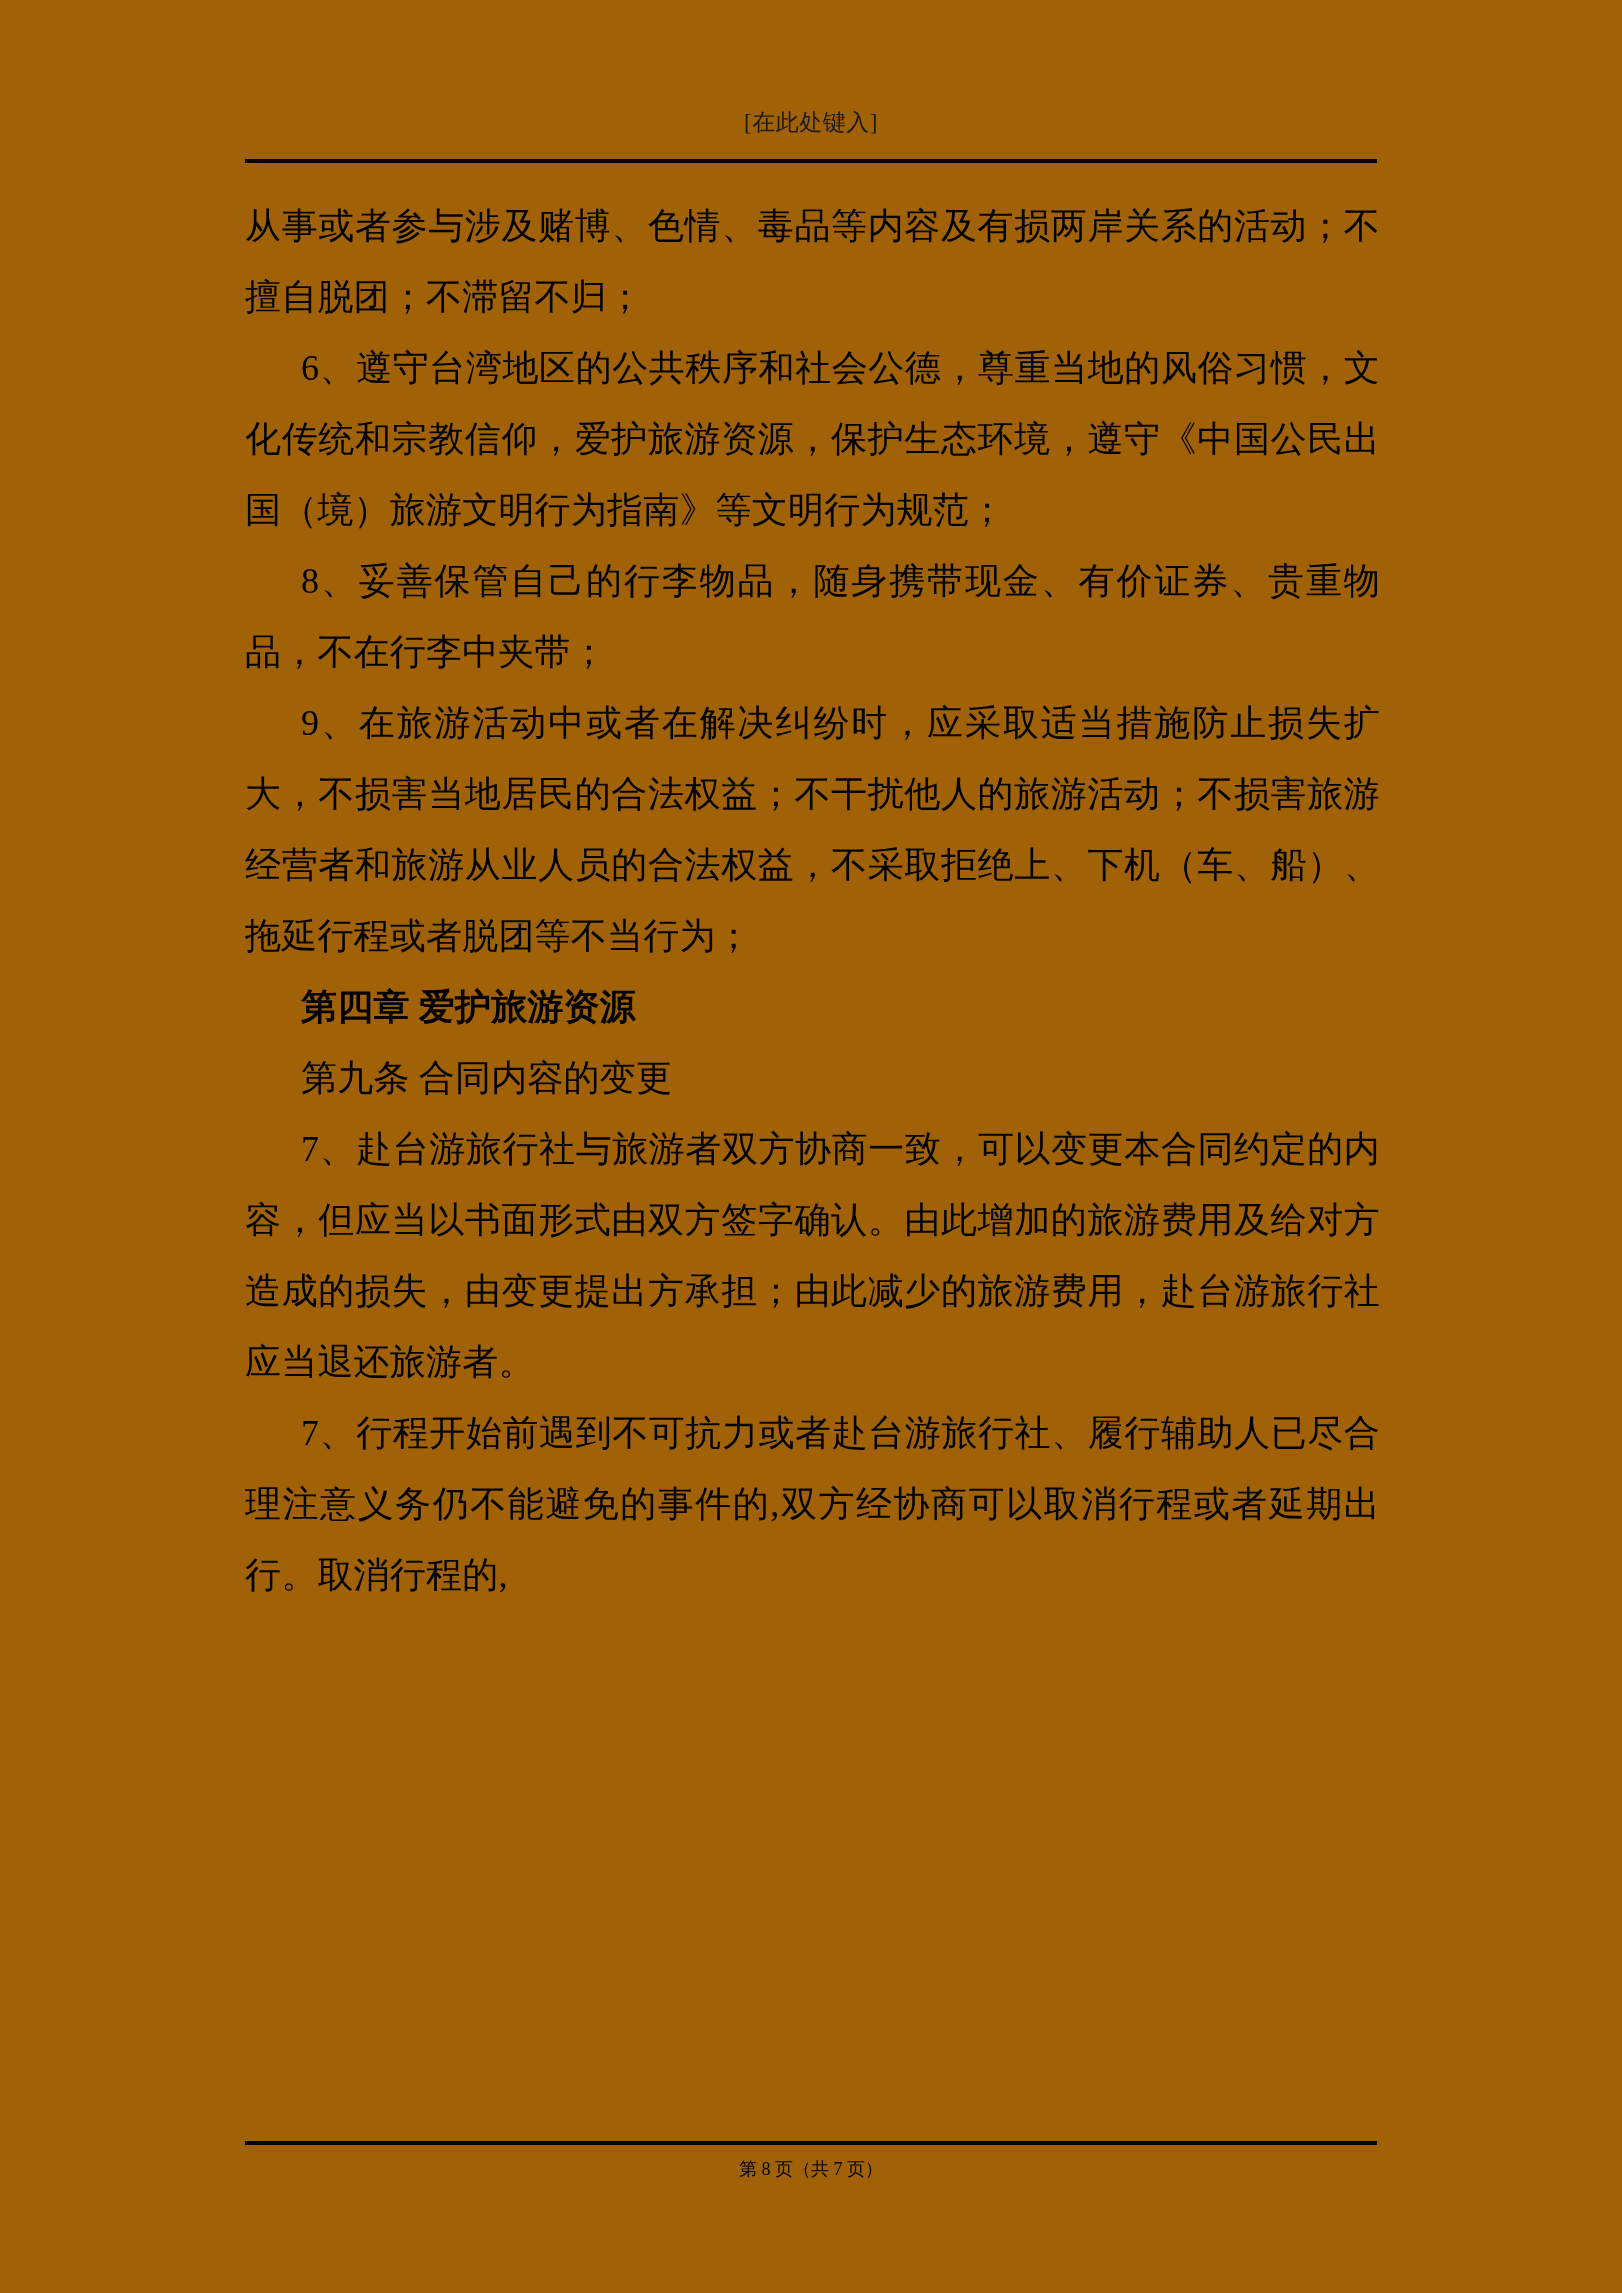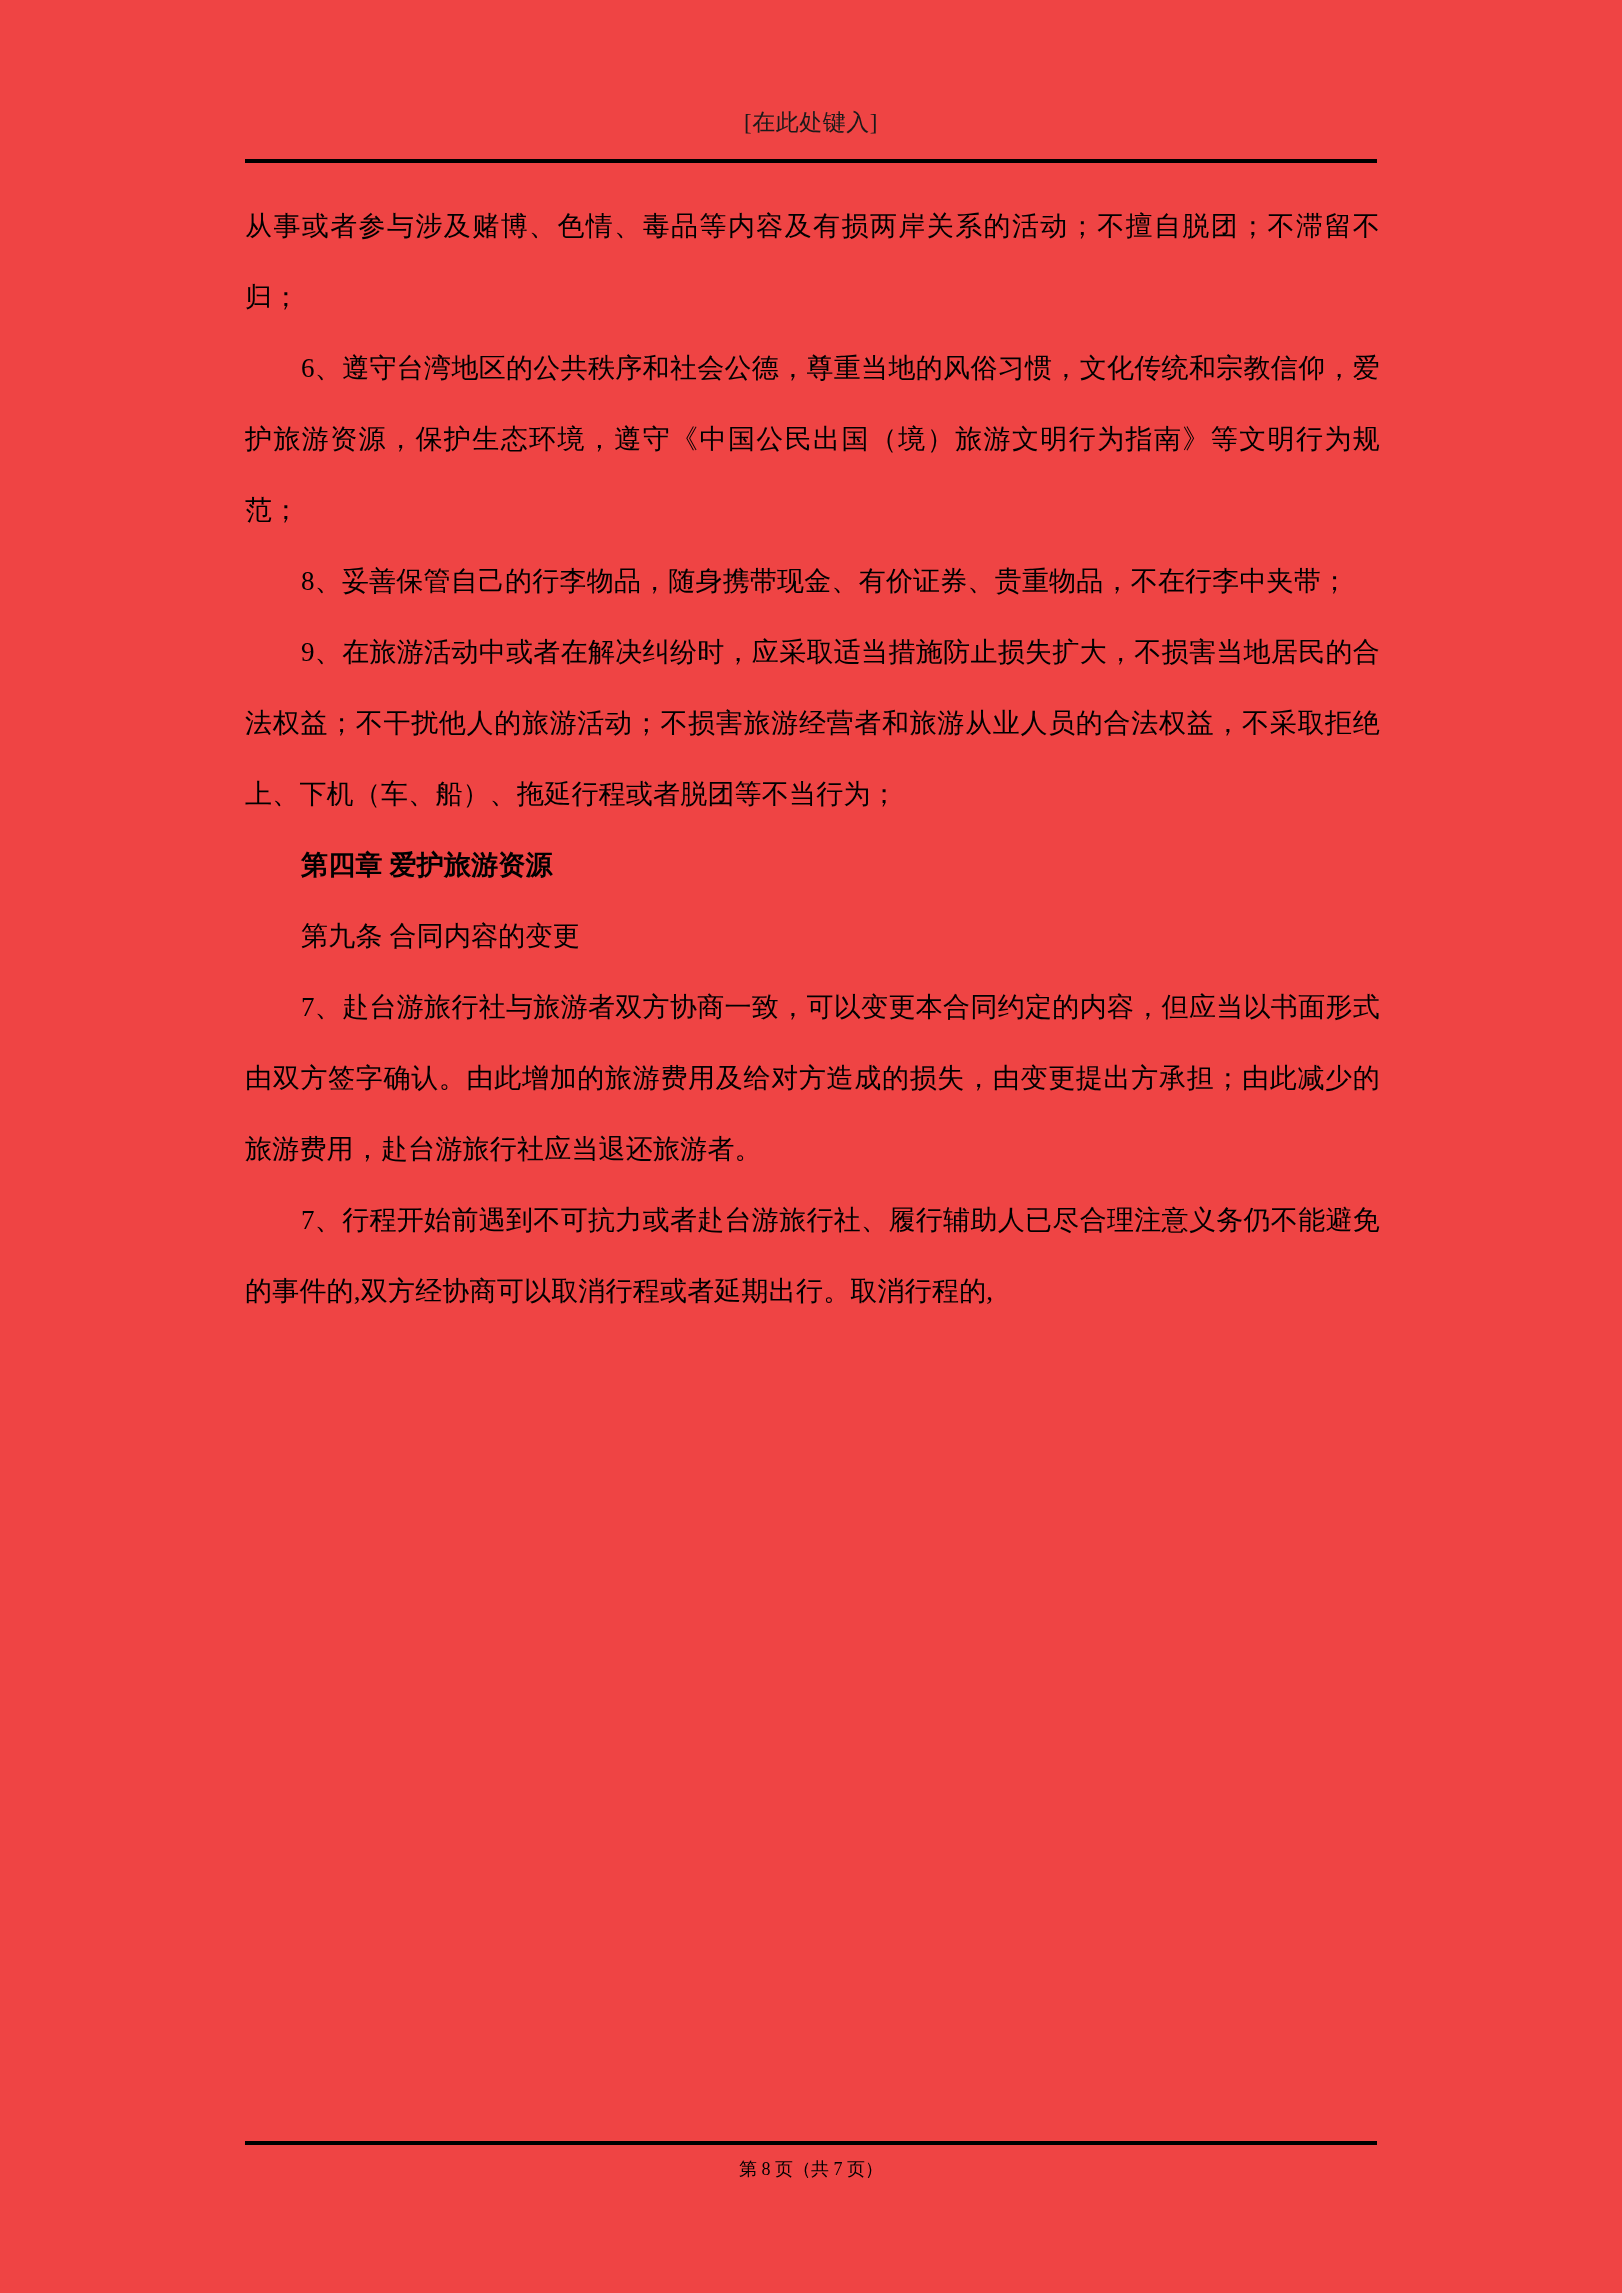--- a/index.html
+++ b/index.html
@@ -4,21 +4,21 @@
 <style>
   html, body {
     margin: 0;
     padding: 0;
     background: #ffffff;
   }
   .page {
     position: relative;
     width: 1623px;
     height: 2294px;
-    background: #ef4444;
+    background: #a16207;
     box-sizing: border-box;
     font-family: "Liberation Serif", "DejaVu Serif", serif;
     color: #000000;
     overflow: hidden;
   }
   .header {
     position: absolute;
     left: 245px;
     top: 107px;
     width: 1132px;
@@ -37,21 +37,21 @@
     background: #000000;
   }
   .body-area {
     position: absolute;
     left: 245px;
     top: 191px;
     width: 1135px;
   }
   p {
     margin: 0 0 0 0;
-    font-size: 27px;
+    font-size: 36px;
     line-height: 71px;
     text-align: justify;
     text-justify: inter-ideograph;
     letter-spacing: 0.2px;
     font-family: "Liberation Serif", "DejaVu Serif", serif;
   }
   p.indent {
     text-indent: 56px;
   }
   p.bold {

